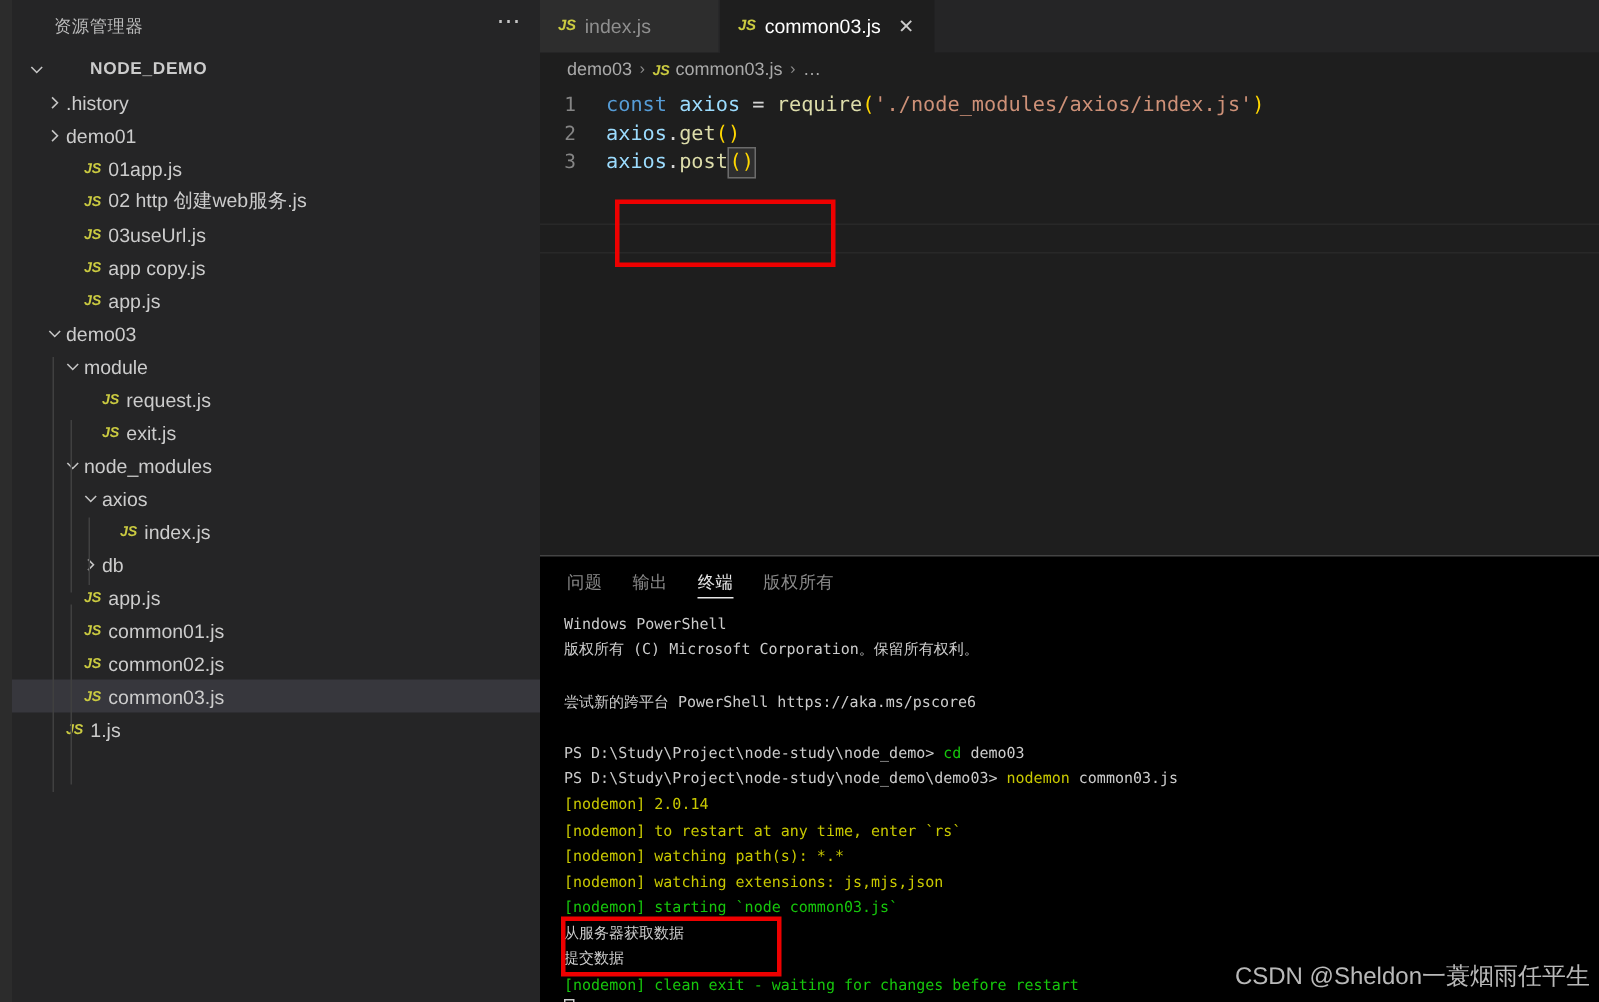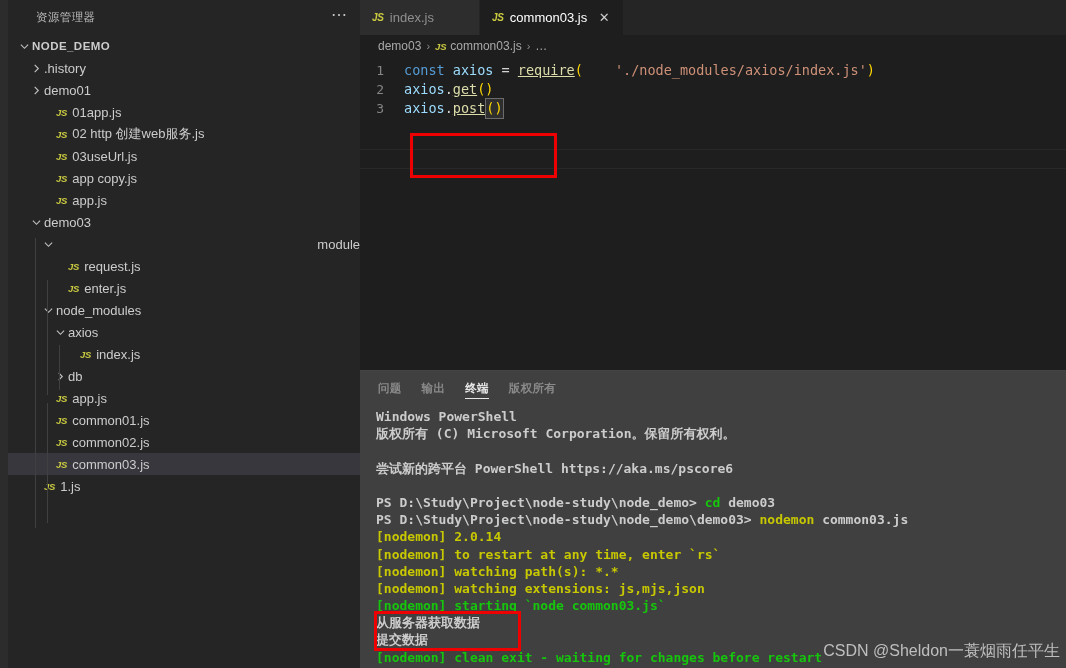--- a/index.html
+++ b/index.html
@@ -143,22 +143,22 @@
   .codeline { height: 19px; display: flex; align-items: center; }
   .lnum {
     width: 44px; flex: 0 0 44px; text-align: right;
     padding-right: 20px; color: #858585; font-size: 13px;
     font-family: "DejaVu Sans Mono", monospace;
   }
   .ltext { padding-left: 0; }
   .kw   { color: #569cd6; }
   .var  { color: #9cdcfe; }
   .op   { color: #d4d4d4; }
-  .fn   { color: #dcdcaa; text-decoration: underline; }
-  .str  { color: #ce9178; margin-left: 32px; }
+  .fn   { color: #dcdcaa; }
+  .str  { color: #ce9178; }
   .pl   { color: #ffd700; }
   .plain{ color: #d4d4d4; }
   .cursor-box {
     display: inline-block;
     border: 1px solid #6b6b6b;
     background: #5a5a5a44;
     padding: 0 0;
   }
   .editor-rule {
     position: absolute; left: 0; right: 0; height: 1px; background: #282828;
@@ -167,46 +167,45 @@
   
   .redbox {
     position: absolute;
     border: 3px solid #ee0000;
     pointer-events: none;
   }
 
   
   .panel {
     flex: 0 0 298px; height: 298px;
-    background: #404040;
+    background: #000000;
     border-top: 1px solid #444444;
     display: flex; flex-direction: column;
     position: relative;
-    font-weight: bold;
   }
   .panel-tabs {
     height: 35px; flex: 0 0 35px;
     display: flex; align-items: center;
     padding-left: 18px; gap: 20px;
   }
   .ptab {
     font-size: 11.5px; color: #8a8a8a; cursor: pointer;
     height: 35px; display: flex; align-items: center;
     position: relative; letter-spacing: .3px;
   }
   .ptab.active { color: #e7e7e7; }
   .ptab.active::after {
     content: ""; position: absolute;
     left: 0; right: 0; bottom: 7px; height: 1px; background: #e7e7e7;
   }
   .terminal {
     flex: 1 1 auto;
     padding: 2px 0 0 16px;
     font-family: "DejaVu Sans Mono", "Liberation Mono", monospace;
-    font-size: 13px;
+    font-size: 10px;
     line-height: 17.2px;
     color: #cccccc;
     white-space: pre;
     overflow: hidden;
     position: relative;
   }
   .tline { height: 17.2px; }
   .t-white { color: #cccccc; }
   .t-yellow { color: #c8c800; }
   .t-green { color: #16c60c; }
@@ -232,21 +231,21 @@
 <div id="app">
 
   <div class="activity-bar"></div>
 
   <div class="sidebar">
     <div class="sidebar-header">
       <span class="title">资源管理器</span>
       <span class="sidebar-actions">⋯</span>
     </div>
     <div class="tree" id="file-tree">
-        <div class="row root" style="padding-left: 8px;">
+        <div class="row root" style="padding-left: 8px; gap: 28px;">
           <span class="twisty">
             <svg width="9" height="9" viewBox="0 0 10 10">
               <path d="M1 3 L5 7 L9 3" fill="none" stroke="#c5c5c5" stroke-width="1.2"></path>
             </svg>
           </span>
           <span class="label">NODE_DEMO</span>
         </div>
         <div class="row" style="padding-left: 20px;">
           <span class="twisty">
             <svg width="9" height="9" viewBox="0 0 10 10">
@@ -289,37 +288,37 @@
           <span class="label">app.js</span>
         </div>
         <div class="row" style="padding-left: 20px;">
           <span class="twisty">
             <svg width="9" height="9" viewBox="0 0 10 10">
               <path d="M1 3 L5 7 L9 3" fill="none" stroke="#c5c5c5" stroke-width="1.2"></path>
             </svg>
           </span>
           <span class="label">demo03</span>
         </div>
-        <div class="row" style="padding-left: 32px; justify-content: space-between;">
+        <div class="row" style="padding-left: 32px;">
           <span class="twisty">
             <svg width="9" height="9" viewBox="0 0 10 10">
               <path d="M1 3 L5 7 L9 3" fill="none" stroke="#c5c5c5" stroke-width="1.2"></path>
             </svg>
           </span>
           <span class="label">module</span>
         </div>
         <div class="row" style="padding-left: 44px;">
           <span class="nofold"></span>
           <span class="jsicon">JS</span>
           <span class="label">request.js</span>
         </div>
         <div class="row" style="padding-left: 44px;">
           <span class="nofold"></span>
           <span class="jsicon">JS</span>
-          <span class="label">enter.js</span>
+          <span class="label">exit.js</span>
         </div>
         <div class="row" style="padding-left: 32px;">
           <span class="twisty">
             <svg width="9" height="9" viewBox="0 0 10 10">
               <path d="M1 3 L5 7 L9 3" fill="none" stroke="#c5c5c5" stroke-width="1.2"></path>
             </svg>
           </span>
           <span class="label">node_modules</span>
         </div>
         <div class="row" style="padding-left: 44px;">

